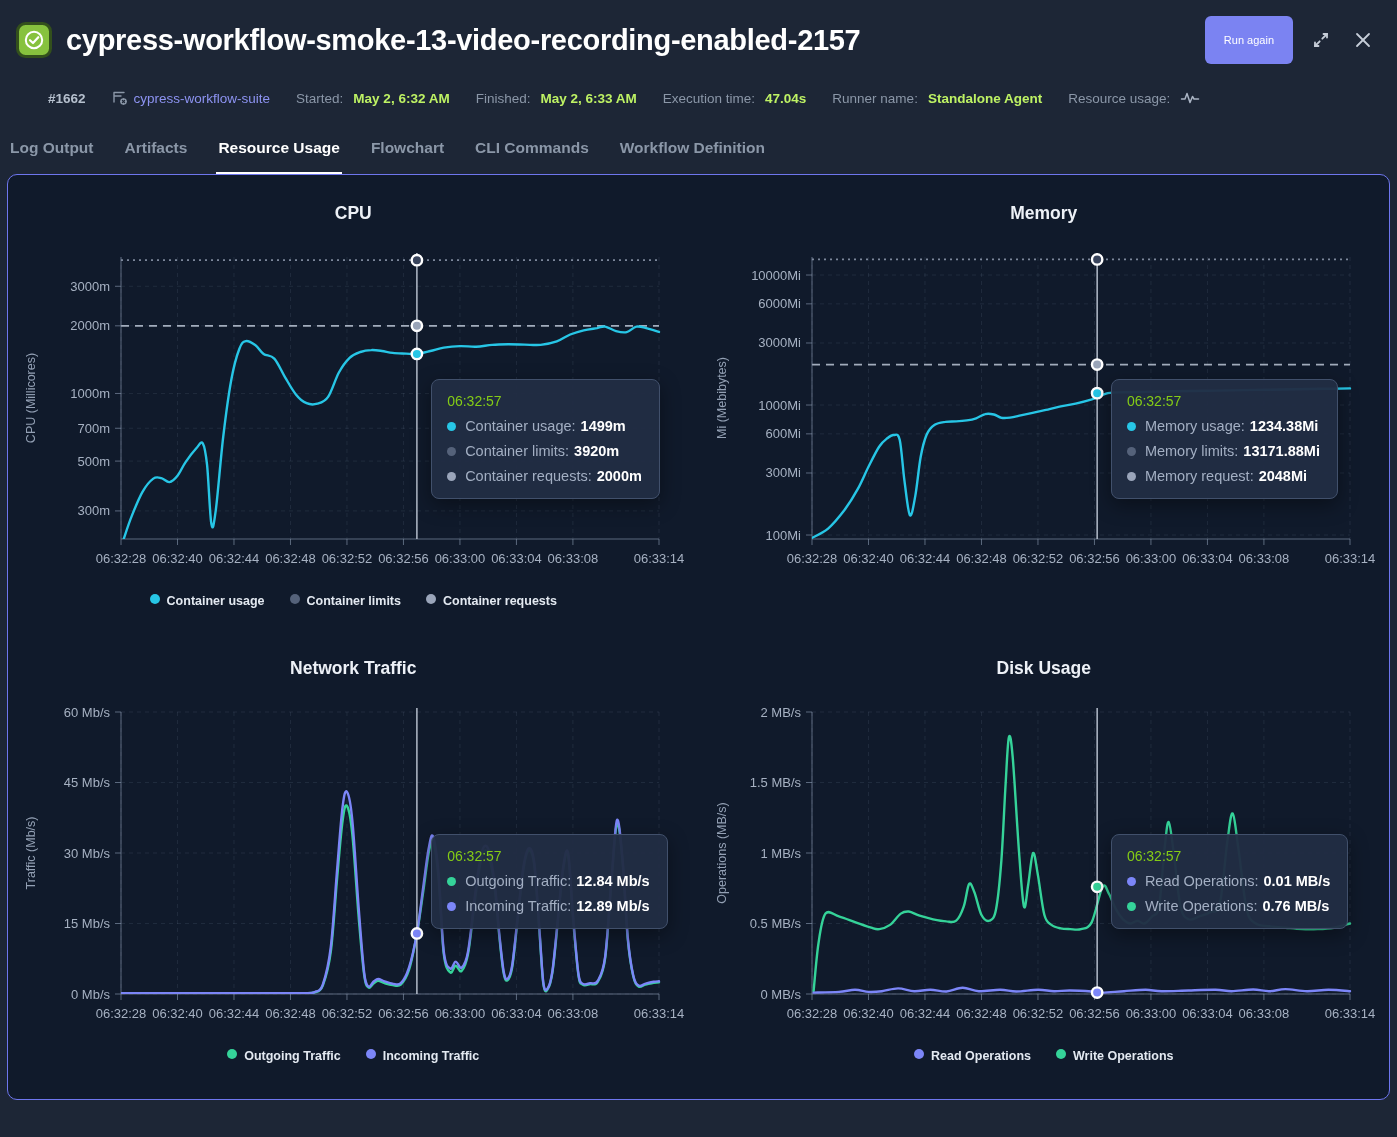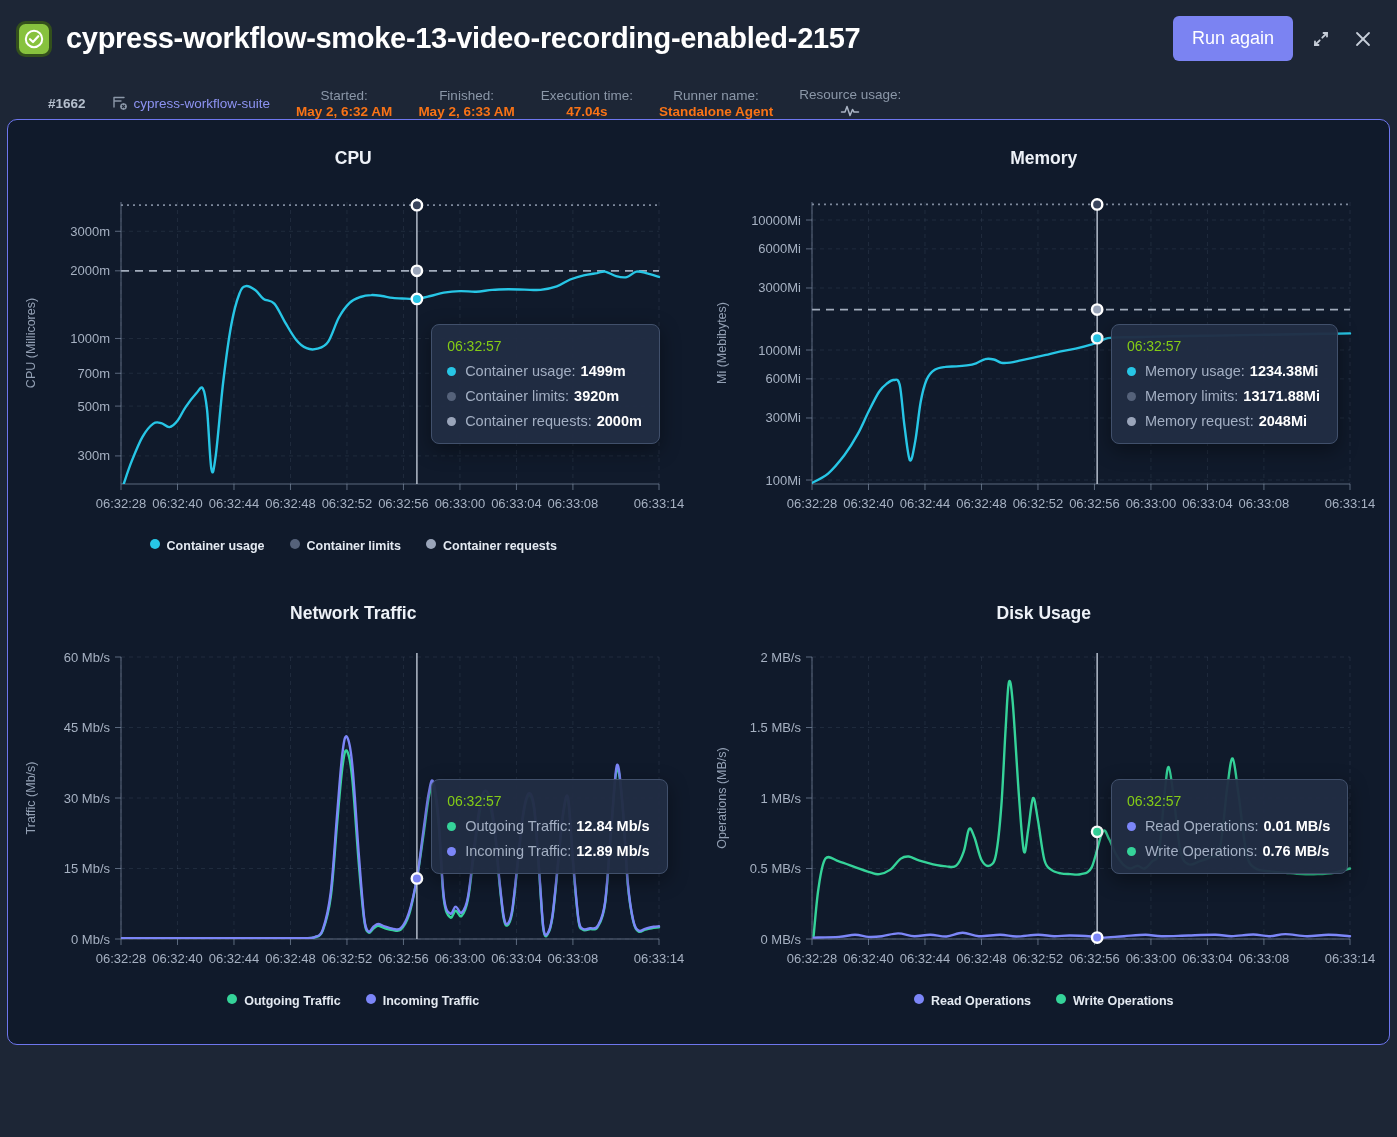--- a/index.html
+++ b/index.html
@@ -10,28 +10,28 @@
     color:#e8edf4;
   }
   
   header { padding:16px 20px 0 16px; }
   .title-row { display:flex; align-items:center; }
   .status-badge { width:36px; height:36px; flex:0 0 auto; margin-right:14px; }
   h1 { font-size:29px; font-weight:800; letter-spacing:-0.3px; color:#ffffff; flex:1 1 auto;
        white-space:nowrap; overflow:hidden; }
   .header-actions { display:flex; align-items:center; gap:14px; }
   .run-again { background:#7b83f2; color:#fff; border:none; border-radius:6px;
-               font-family:inherit; font-size:18px; font-weight:400; padding:12px 19px; cursor:pointer; }
+               font-family:inherit; font-size:11px; font-weight:400; padding:18px 19px; cursor:pointer; }
   .icon-btn { background:transparent; border:none; cursor:pointer; padding:4px; line-height:0; }
   .meta-row { display:flex; align-items:center; gap:26px; margin:26px 0 0 32px; font-size:13.5px;
               color:#8b97a8; white-space:nowrap; }
-  .meta-pair { display:flex; align-items:center; gap:1px;flex-direction:column; }
+  .meta-pair { display:flex; align-items:center; gap:10px; }
   .meta-num { color:#b6c0ce; font-weight:700; }
   .meta-label { color:#8b97a8; }
-  .meta-value { color:#f97316; font-weight:700; }
+  .meta-value { color:#bef264; font-weight:700; }
   .suite-link { color:#8d93f2; text-decoration:none; display:flex; align-items:center; gap:6px; cursor:pointer; }
   
   .tabs { display:flex; gap:27px; padding:0 0 0 8px; margin-top:27px; }
   .tab { background:none; border:none; font-family:inherit; font-size:15.5px; font-weight:600;
          color:#8b97a8; padding:6px 2px 15px 2px; cursor:pointer; border-bottom:2.5px solid transparent; }
   .tab.active { color:#ffffff; font-weight:700; border-bottom-color:#ffffff; }
   
   .panel { margin:0 7px; height:926px; background:#101a2b; border:1.5px solid #6e76ee;
            border-radius:10px; display:grid; grid-template-columns:1fr 1fr;
            grid-template-rows:455px 455px; overflow:hidden; }
@@ -118,20 +118,28 @@
         </span>
       <span class="meta-pair">
         <span class="meta-label">Resource usage:</span>
         <svg width="20" height="16" viewBox="0 0 20 16" fill="none" stroke="#aab4c4" stroke-width="1.5" stroke-linecap="round" stroke-linejoin="round">
           <path d="M1.5 9 H5 L7 3.5 L10 12.5 L12.5 6.5 L14 9 H18.5"></path>
         </svg>
       </span>
     </div>
   </header>
 
+  <nav class="tabs">
+    <button class="tab">Log Output</button>
+    <button class="tab">Artifacts</button>
+    <button class="tab active">Resource Usage</button>
+    <button class="tab">Flowchart</button>
+    <button class="tab">CLI Commands</button>
+    <button class="tab">Workflow Definition</button>
+  </nav>
 
   <main class="panel">
     <section class="chart-cell">
       <h2 class="chart-title">CPU</h2>
       <div class="chart-body"><svg width="688" height="348" viewBox="0 0 688 348">
             <defs>
               <clipPath id="clip-0">
                 <rect x="112" y="26" width="540" height="284"></rect>
               </clipPath>
             </defs>

